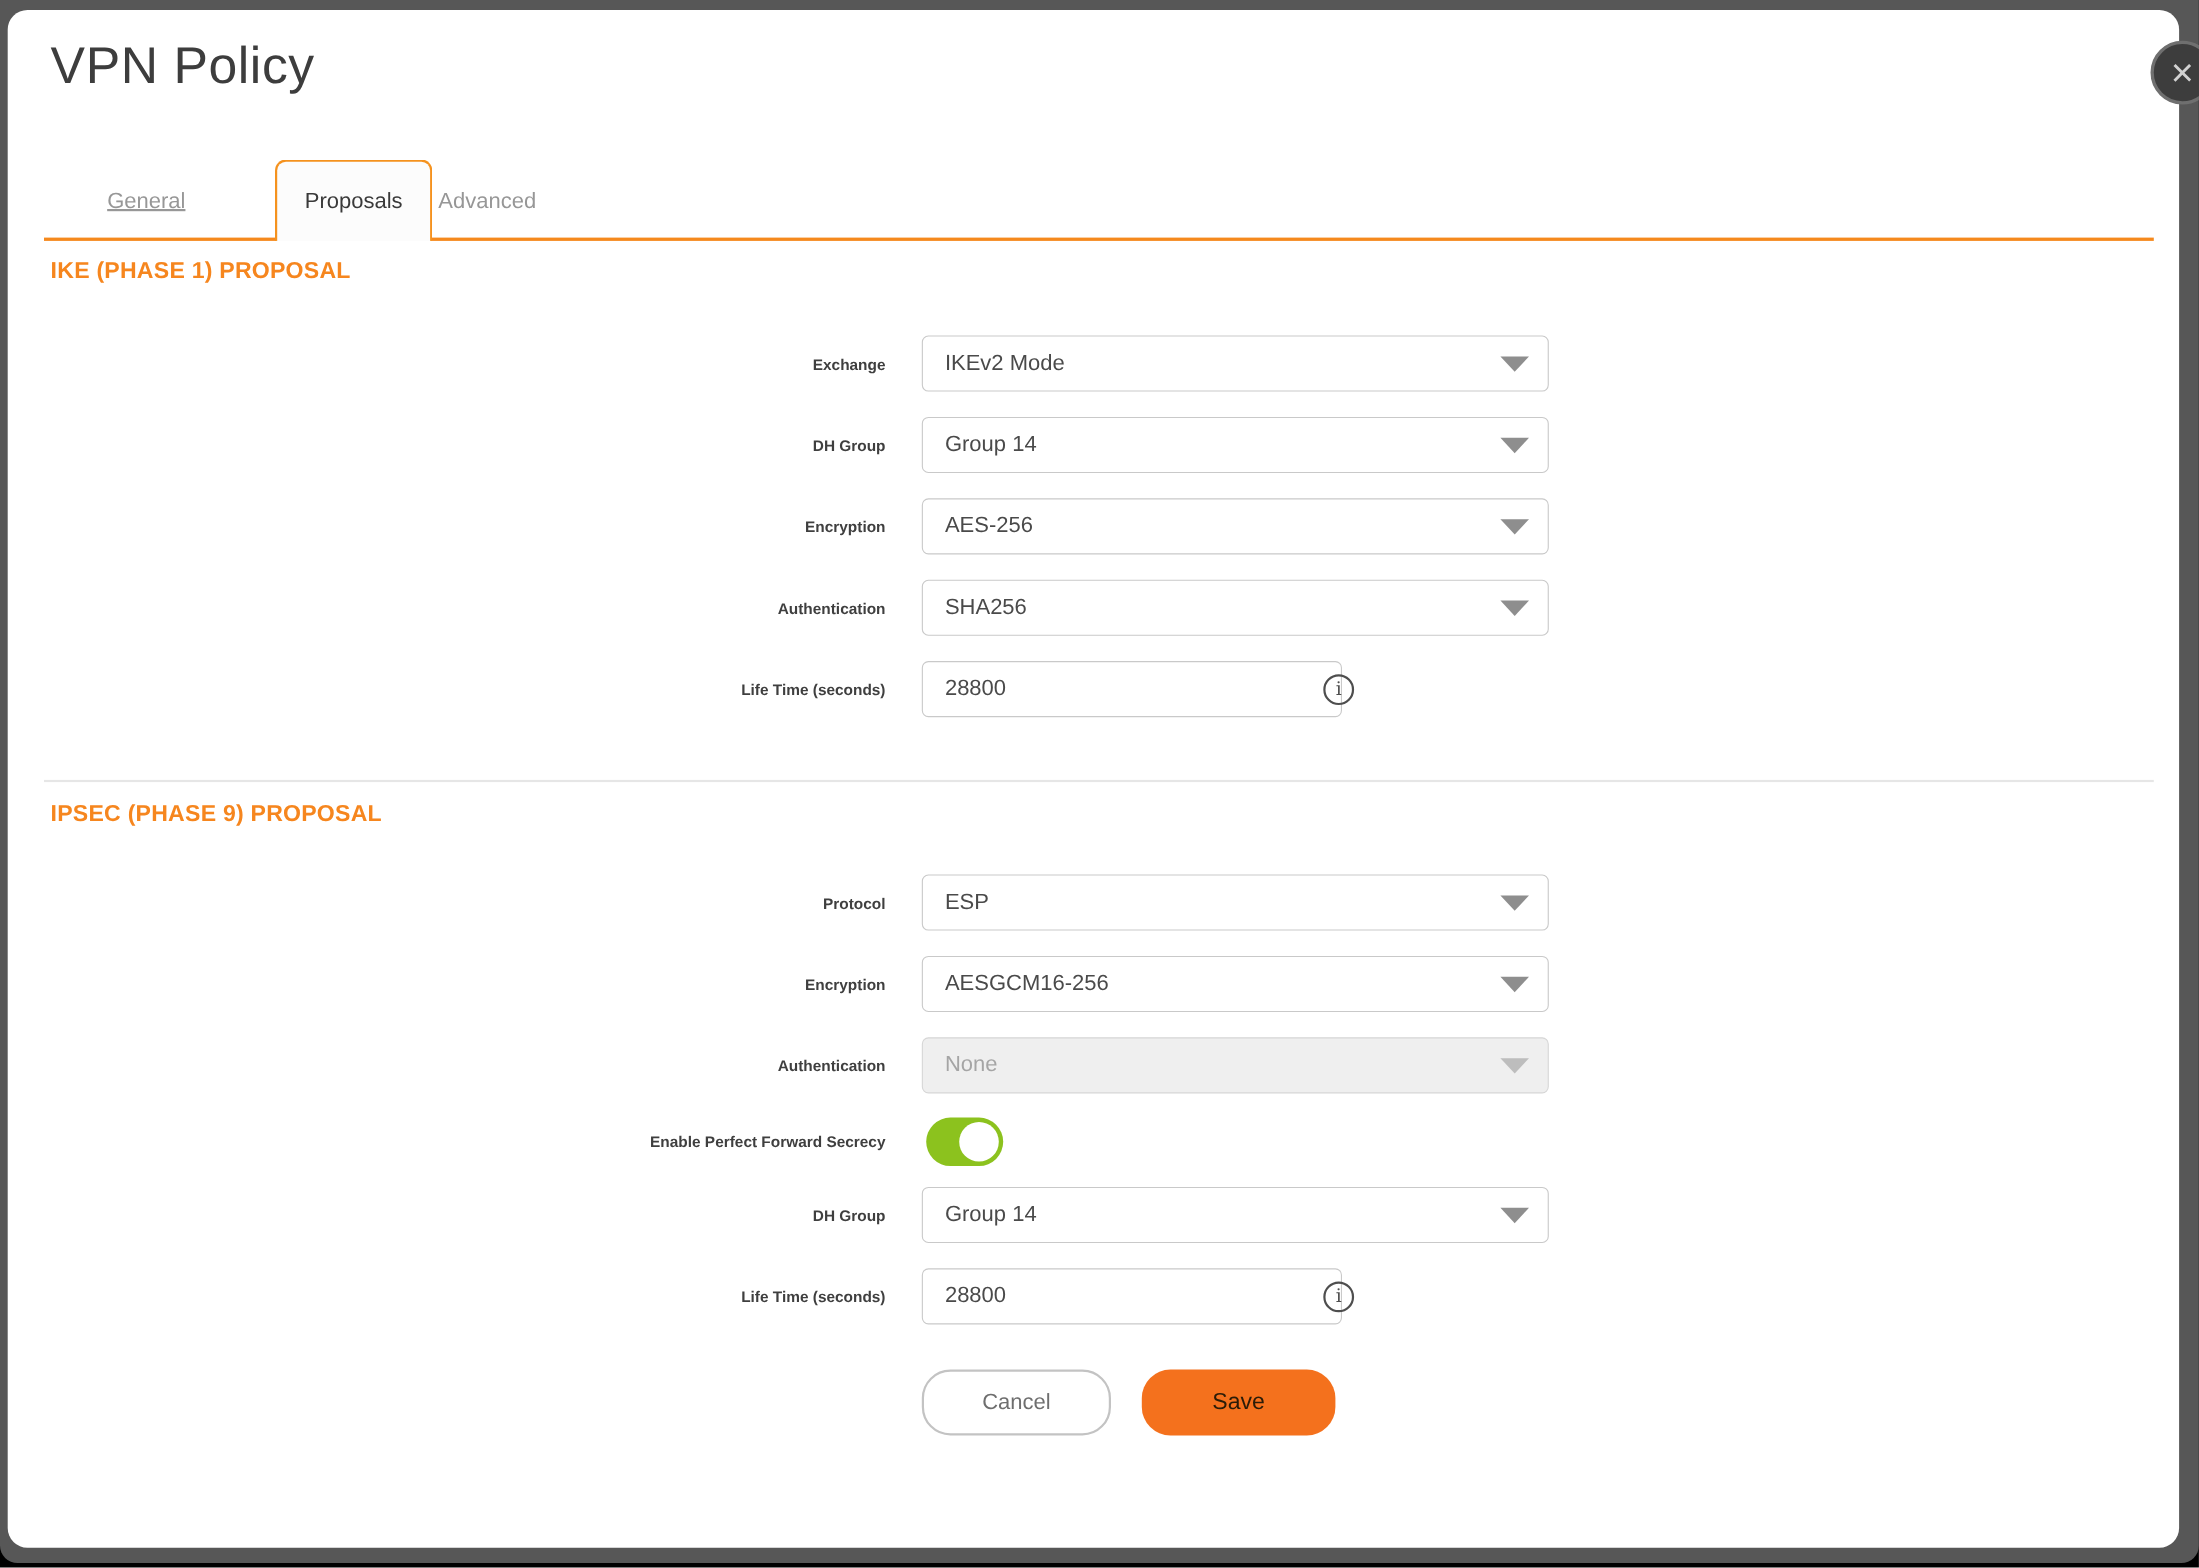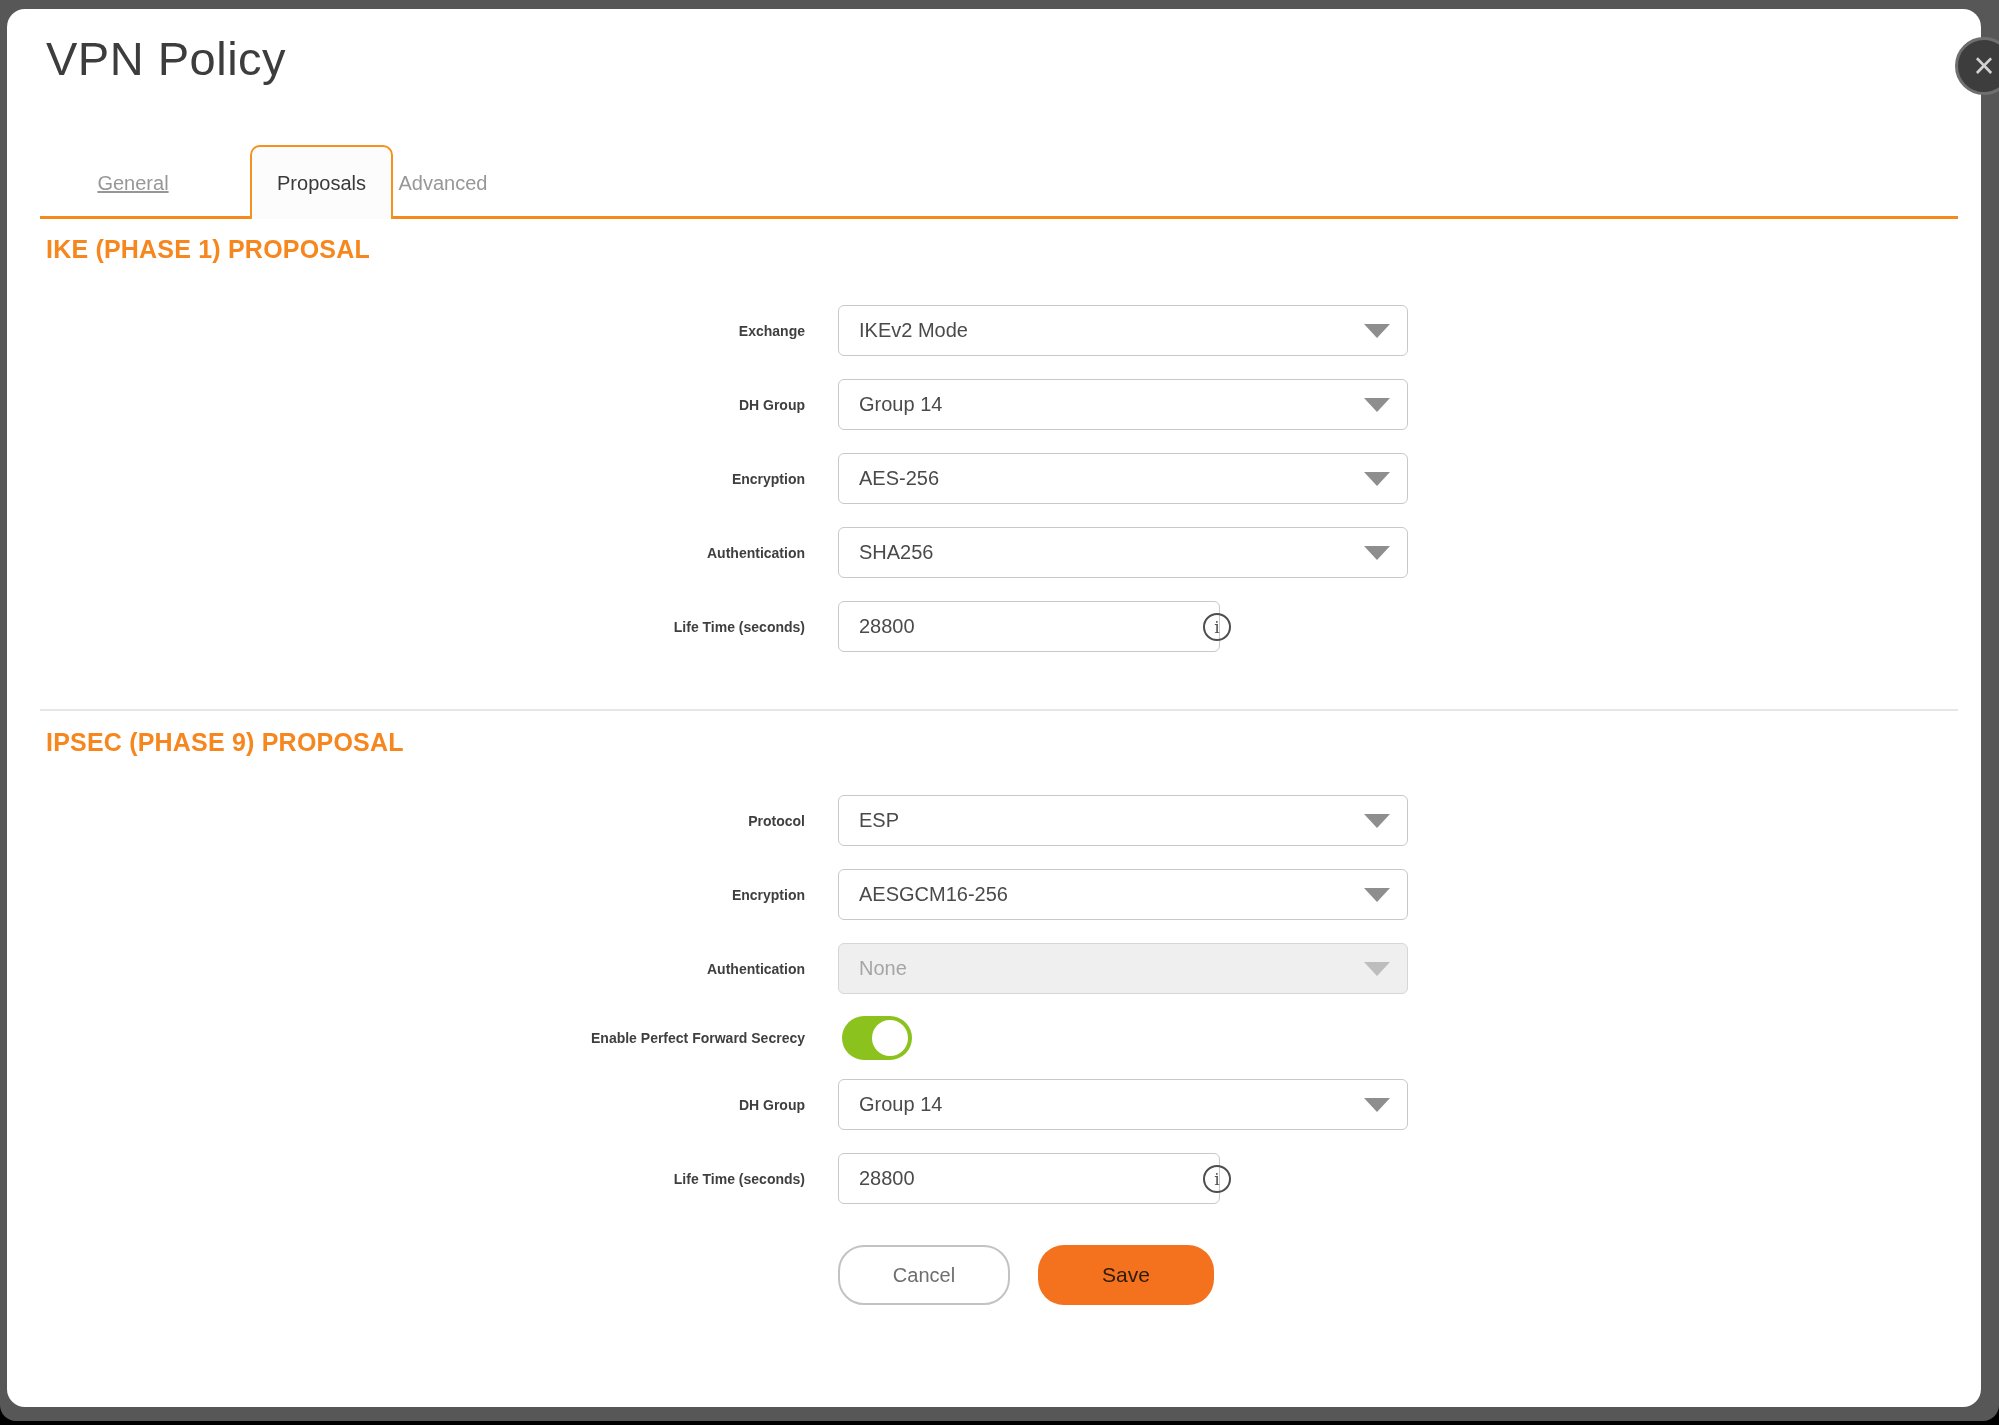--- a/index.html
+++ b/index.html
@@ -80,21 +80,21 @@
     font-size: 20px;
     color: #3a3a3a;
     cursor: pointer;
     z-index: 2;
     margin-left: 38px;
   }
   
   .section-heading {
     position: absolute;
     left: 39px;
-    font-size: 25px;
+    font-size: 21px;
     font-weight: 700;
     color: #f6861e;
     letter-spacing: 0.2px;
   }
   .heading-phase1 { top: 226px; }
   .heading-phase2 { top: 719px; }
   .divider {
     position: absolute;
     left: 33px; top: 700px;
     width: 1918px; height: 2px;

